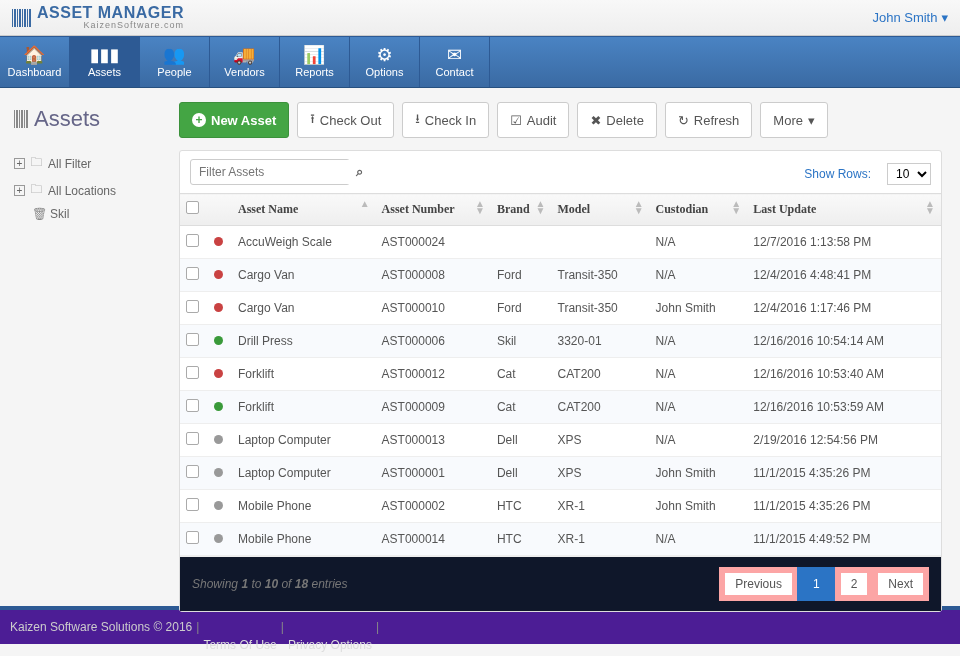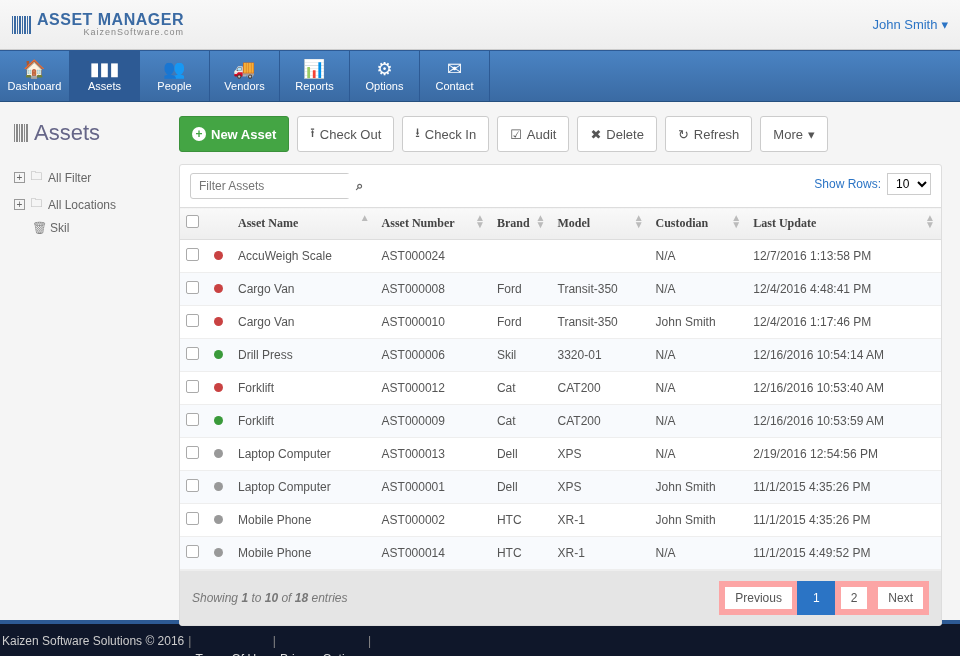--- a/index.html
+++ b/index.html
@@ -1,19 +1,19 @@
 <!DOCTYPE html>
 <html><head>
 <meta charset="utf-8">
 <style>
 * { margin: 0; padding: 0; box-sizing: border-box; }
 body { font-family: "Segoe UI", Arial, sans-serif; font-size: 13px; color: #555; background: #f5f5f5; width: 960px; height: 656px; overflow: hidden; }
 
 
-.topbar { height: 50px; background: linear-gradient(#f8f8f8,#eeeeee); border-bottom: 1px solid #ccc; display: flex; align-items: center; justify-content: space-between; padding: 0 12px; }
+.topbar { height: 36px; background: linear-gradient(#f8f8f8,#eeeeee); border-bottom: 1px solid #ccc; display: flex; align-items: center; justify-content: space-between; padding: 0 12px; }
 .logo { display: flex; align-items: center; gap: 6px; }
 .logo .barcode { display: inline-flex; gap: 1px; }
 .logo .barcode span { display: inline-block; width: 2px; height: 18px; background: #3a6aa3; }
 .logo .barcode span:nth-child(odd){ width:1px; }
 .logo-text { display: flex; flex-direction: column; line-height: 1; }
 .logo-main { font-size: 16px; font-weight: 700; letter-spacing: 0.5px; color: #3a6aa3; }
 .logo-sub { font-size: 9px; letter-spacing: 1px; color: #888; text-align: right; }
 .user-link { color: #2b74c5; font-size: 13px; cursor: pointer; display: flex; align-items: center; gap: 4px; }
 
 
@@ -35,45 +35,45 @@
 .folder-ic, .trash-ic { width:13px; text-align:center; color:#888; }
 
 
 .content { flex: 1; padding: 14px 18px 10px 14px; }
 .toolbar { display: flex; gap: 8px; margin-bottom: 12px; }
 .btn { background: #fff; border: 1px solid #ccc; border-radius: 3px; padding: 6px 12px; font-size: 13px; color: #555; cursor: pointer; display: inline-flex; align-items: center; gap: 5px; }
 .btn-primary { background: #44a544; border-color: #3b913b; color: #fff; font-weight:600; }
 .plus-circle { width:14px; height:14px; border-radius:50%; background:#fff; color:#44a544; font-weight:bold; text-align:center; line-height:14px; font-size:12px; }
 
 .panel { border:1px solid #ddd; border-radius:3px; background:#fff; }
-.panel-top { display:flex; align-items:flex-start; justify-content:space-between; padding:8px 10px; }
+.panel-top { display:flex; align-items:flex-end; justify-content:space-between; padding:8px 10px; }
 .filter-box { display:flex; align-items:center; border:1px solid #ccc; border-radius:3px; width:160px; padding:0 6px; }
 .filter-box input { border:none; outline:none; font-size:12px; padding:5px 2px; flex:1; color:#555; }
-.showrows { display:flex; align-items:center; gap:6px; font-size:12px; }
+.showrows { display:flex; align-items:center; gap:16px; font-size:12px; }
 .showrows a { color:#2b74c5; }
 .select-sm { border:1px solid #ccc; background:#fff; font-size:12px; padding:2px 4px; }
 
 table { width:100%; border-collapse: collapse; font-size:12px; }
 thead th { background: linear-gradient(#f9f9f9,#eeeeee); border-top:1px solid #ddd; border-bottom:1px solid #ddd; text-align:left; padding:7px 6px; color:#444; font-weight:600; position:relative;font-family:Liberation Serif, serif; }
 thead th .sort { position:absolute; right:6px; top:6px; color:#bbb; font-size:10px; line-height:7px; }
 tbody td { padding:8px 6px; border-bottom:1px solid #eee; color:#555; }
 tbody tr:nth-child(even){ background:#f8fafd; }
 .cb { width:13px; height:13px; border:1px solid #aaa; border-radius:2px; background:#fff; display:inline-block; }
 .dot { width:9px; height:9px; border-radius:50%; display:inline-block; }
 .dot-red { background:#c94242; }
 .dot-green { background:#3a9a3a; }
 .dot-gray { background:#999; }
 
-.panel-bottom { display:flex; justify-content:space-between; align-items:center; padding:10px 12px; background:#e5e5e5; border-top:1px solid #eee; font-size:12px; color:#777; }
+.panel-bottom { display:flex; justify-content:space-between; align-items:center; padding:10px 12px; background:#0f172a; border-top:1px solid #eee; font-size:12px; color:#777; }
 .panel-bottom em { font-style: italic; }
 .pager { display:flex; gap:0; }
 .pg { border:6px solid #fca5a5; padding:4px 10px; font-size:12px; color:#555; background:#fff; cursor:pointer; margin-left:-1px; }
 .pg.active { background:#2b74c5; color:#fff; border-color:#2b74c5; }
 
-.footer { height:38px; background:#0f172a; color:#ccc; font-size:12px; display:flex; align-items:center; padding:0 2px; border-top:4px solid #2d5a94; }
+.footer { height:38px; background:#4c1d95; color:#ccc; font-size:12px; display:flex; align-items:center; padding:0 10px; border-top:4px solid #2d5a94; }
 .footer a { color:#ddd; text-decoration:none;margin-top:36px; }
 .footer .sep { margin:0 4px; color:#888; }
 </style>
 </head>
 <body>
 
 <div class="topbar">
   <div class="logo">
     <span class="barcode">
         <span></span>

